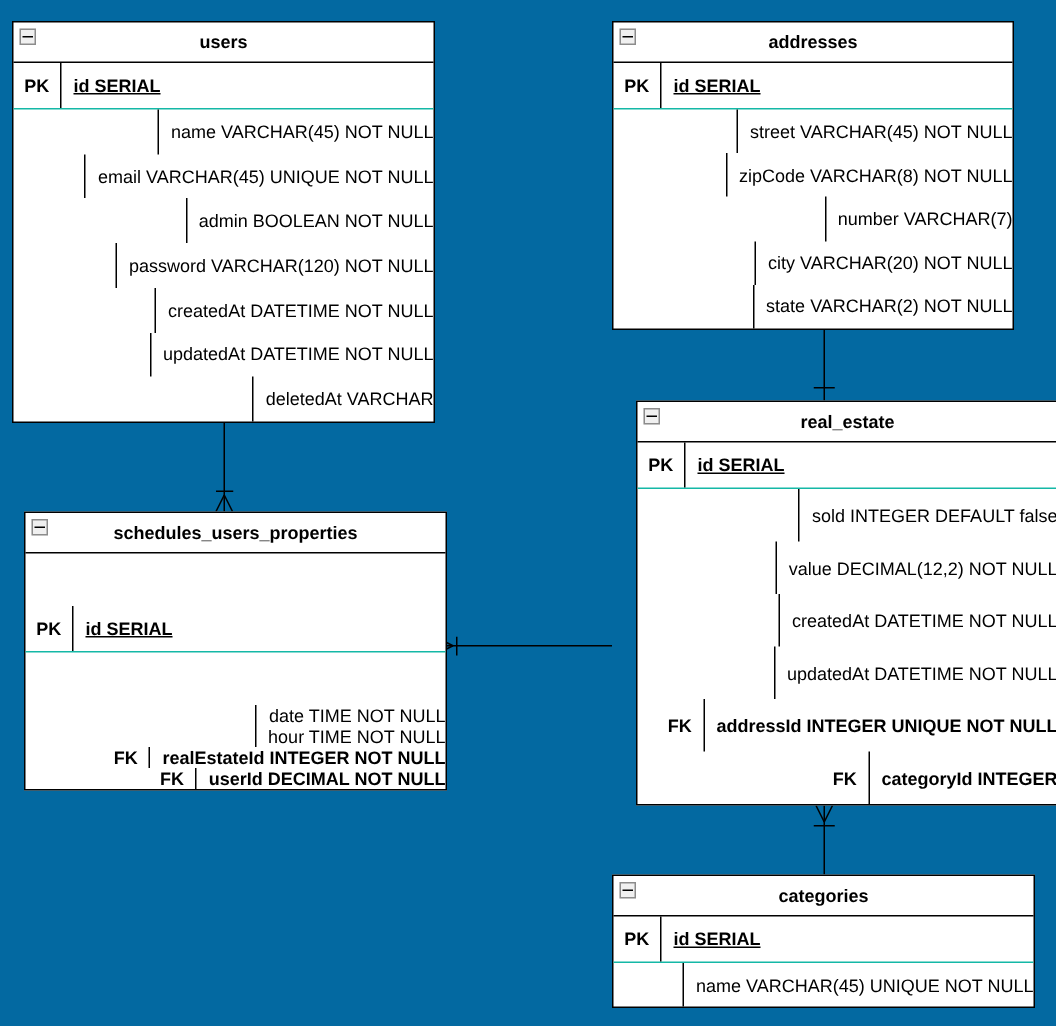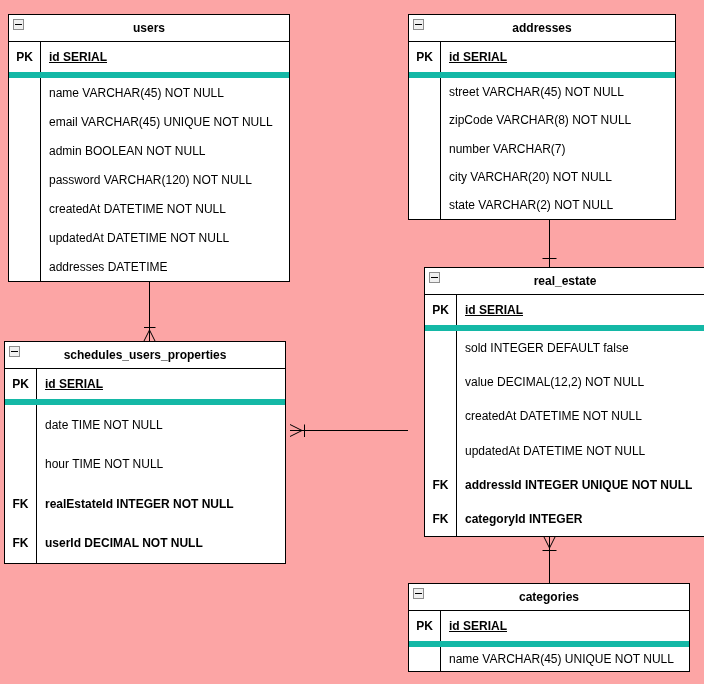--- a/index.html
+++ b/index.html
@@ -1,37 +1,37 @@
 <!DOCTYPE html>
 <html><head>
 <meta charset="utf-8">
 <style>
   html,body{margin:0;padding:0;background:#fff;}
   .canvas{
-    position:relative;width:704px;height:684px;background:#fca5a5;
+    position:relative;width:704px;height:684px;background:#0369a1;
     font-family:"Liberation Sans",sans-serif;font-size:12px;color:#000;
     overflow:hidden;
   }
   .etable{
     position:absolute;background:#fff;border:1px solid #000;
     display:flex;flex-direction:column;box-sizing:border-box;
   }
   .thead{
     flex:0 0 26px;height:26px;border-bottom:1px solid #000;position:relative;
     display:flex;align-items:center;justify-content:center;font-weight:bold;
   }
   .collapse{
     position:absolute;left:4px;top:4px;width:11px;height:11px;
     background:#f0f0f0;border:1px solid #8c8c8c;box-sizing:border-box;
   }
   .collapse::before{
     content:"";position:absolute;left:1px;right:1px;top:4px;height:1px;background:#000;
   }
-  .pkrow{flex:0 0 30px;height:30px;border-bottom:6px solid #14b8a6;display:flex;}
-  .tbody{flex:1 1 auto;display:flex;flex-direction:column;}
+  .pkrow{flex:0 0 30px;height:30px;border-bottom:1px solid #14b8a6;display:flex;}
+  .tbody{flex:1 1 auto;display:flex;flex-direction:column;align-items:flex-end;}
   .trow{flex:1 1 0;display:flex;}
   .keycol{
     flex:0 0 32px;width:32px;border-right:1px solid #000;box-sizing:border-box;
     display:flex;align-items:center;justify-content:center;font-weight:bold;
   }
   .field{flex:1 1 auto;display:flex;align-items:center;padding-left:8px;}
   .pkfield{font-weight:bold;text-decoration:underline;}
   .bold{font-weight:bold;}
   svg.overlay{position:absolute;left:0;top:0;pointer-events:none;}
   svg.overlay line{stroke:#000;stroke-width:1;fill:none;}
@@ -95,21 +95,21 @@
       <div class="trow">
         <span class="keycol"></span>
         <span class="field">createdAt DATETIME NOT NULL</span>
       </div>
       <div class="trow">
         <span class="keycol"></span>
         <span class="field">updatedAt DATETIME NOT NULL</span>
       </div>
       <div class="trow">
         <span class="keycol"></span>
-        <span class="field">addresses DATETIME</span>
+        <span class="field">deletedAt VARCHAR</span>
       </div>
     </div>
   </div>
 
   <div class="etable" style="left:408px;top:14px;width:268px;height:206px;">
     <div class="thead">
       <span class="collapse"></span>
       <span>addresses</span>
     </div>
     <div class="pkrow">
@@ -170,21 +170,21 @@
         <span class="keycol">FK</span>
         <span class="field bold">addressId INTEGER UNIQUE NOT NULL</span>
       </div>
       <div class="trow">
         <span class="keycol">FK</span>
         <span class="field bold">categoryId INTEGER</span>
       </div>
     </div>
   </div>
 
-  <div class="etable" style="left:4px;top:341px;width:282px;height:223px;">
+  <div class="etable" style="left:16px;top:341px;width:282px;height:186px;gap:35px;">
     <div class="thead">
       <span class="collapse"></span>
       <span>schedules_users_properties</span>
     </div>
     <div class="pkrow">
       <span class="keycol">PK</span>
       <span class="field pkfield">id SERIAL</span>
     </div>
     <div class="tbody">
       <div class="trow">

